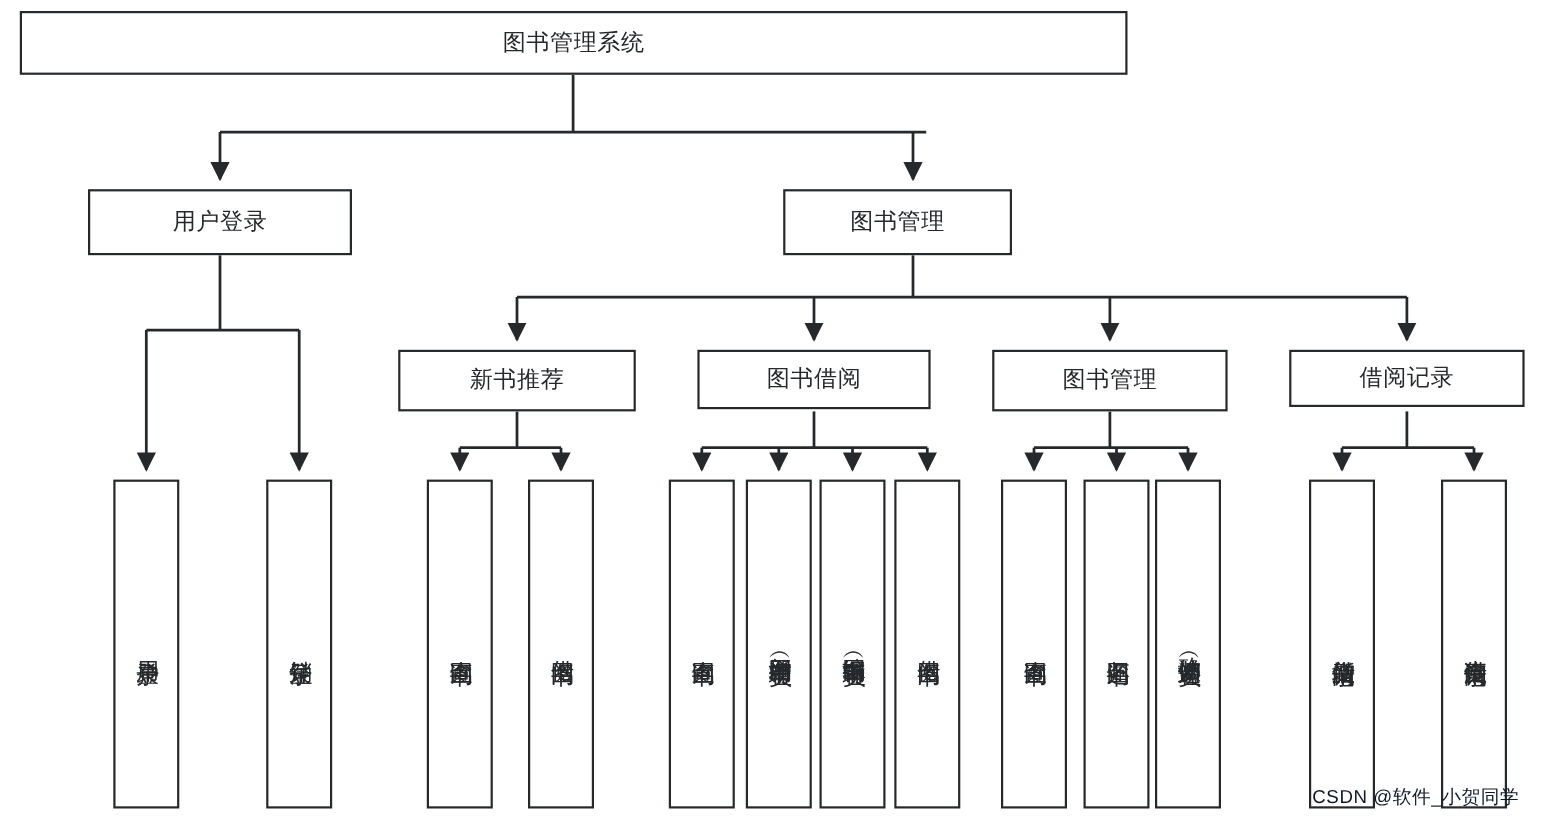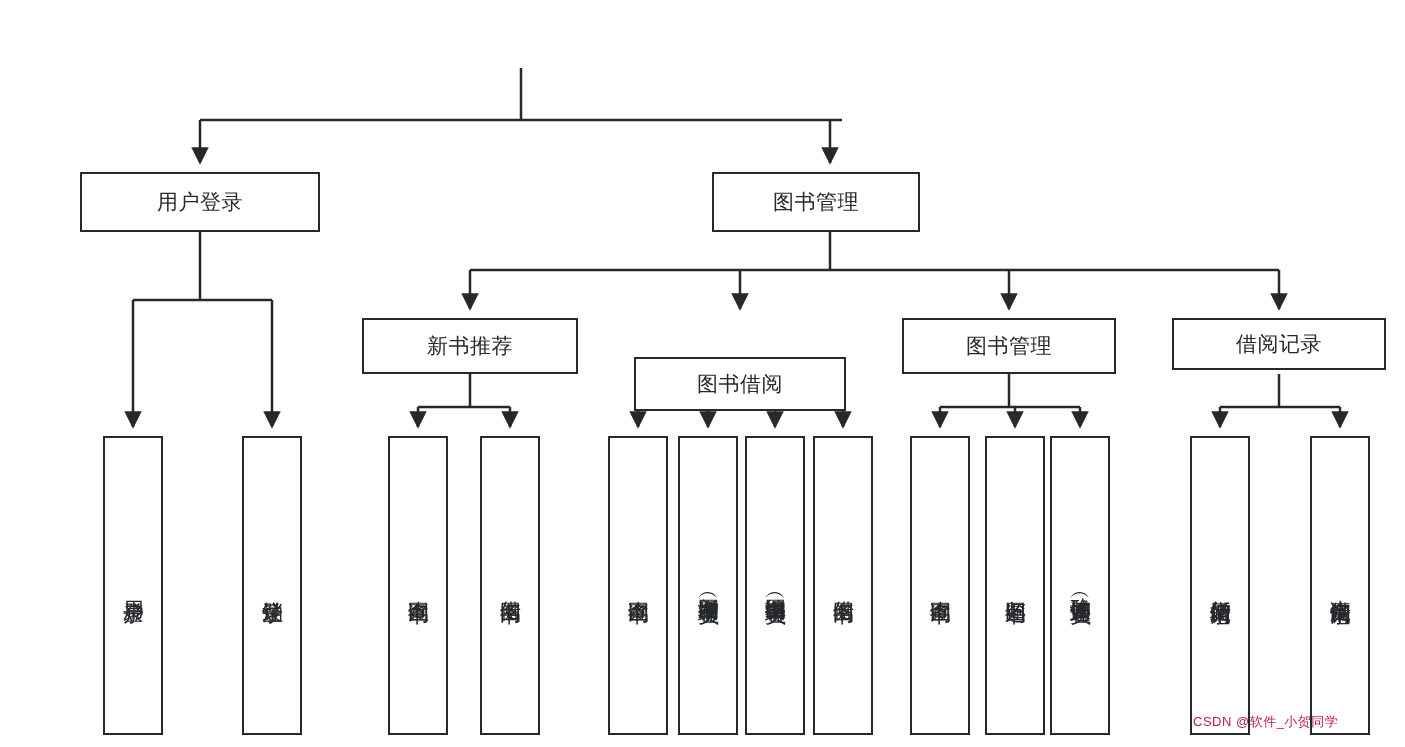--- a/index.html
+++ b/index.html
@@ -49,22 +49,22 @@
     writing-mode: vertical-rl;
     text-orientation: upright;
     font-size: 21px;
     line-height: 1.18;
     letter-spacing: 1px;
     white-space: nowrap;
     display: block;
   }
   .watermark {
     position: absolute;
-    color: #be185d;
-    font-size: 13px;
+    color: #0f172a;
+    font-size: 17px;
     white-space: nowrap;
     letter-spacing: 0.5px;
   }
 </style>
 </head>
 <body>
 
 <div id="canvas">
 
   <svg id="wires" viewBox="0 0 1405 747" width="1405" height="747" xmlns="http://www.w3.org/2000/svg">
@@ -124,34 +124,37 @@
     </g>
 
     <g stroke="#26292b" stroke-width="2.5" fill="none">
       <path d="M 1279 374 L 1279 407"></path>
       <path d="M 1220 407 L 1340 407"></path>
       <path d="M 1220 407 L 1220 427" marker-end="url(#arrow)"></path>
       <path d="M 1340 407 L 1340 427" marker-end="url(#arrow)"></path>
     </g>
   </svg>
 
+  <div class="node horiz" id="root-node" style="left: 18px; top: 10px; width: 1007px; height: 58px;">
+    <span class="label">图书管理系统</span>
+  </div>
 
   <div id="level1-layer">
       <div class="node horiz" style="left: 80px; top: 172px; width: 240px; height: 60px;">
         <span class="label">用户登录</span>
       </div>
       <div class="node horiz" style="left: 712px; top: 172px; width: 208px; height: 60px;">
         <span class="label">图书管理</span>
       </div>
     </div>
   <div id="level2-layer">
       <div class="node horiz" style="left: 362px; top: 318px; width: 216px; height: 56px;">
         <span class="label">新书推荐</span>
       </div>
-      <div class="node horiz" style="left: 634px; top: 318px; width: 212px; height: 54px; margin-top: 39px;">
+      <div class="node horiz" style="left: 634px; top: 318px; width: 212px; height: 54px;">
         <span class="label">图书借阅</span>
       </div>
       <div class="node horiz" style="left: 902px; top: 318px; width: 214px; height: 56px;">
         <span class="label">图书管理</span>
       </div>
       <div class="node horiz" style="left: 1172px; top: 318px; width: 214px; height: 52px;">
         <span class="label">借阅记录</span>
       </div>
     </div>
   <div id="leaves-layer">

